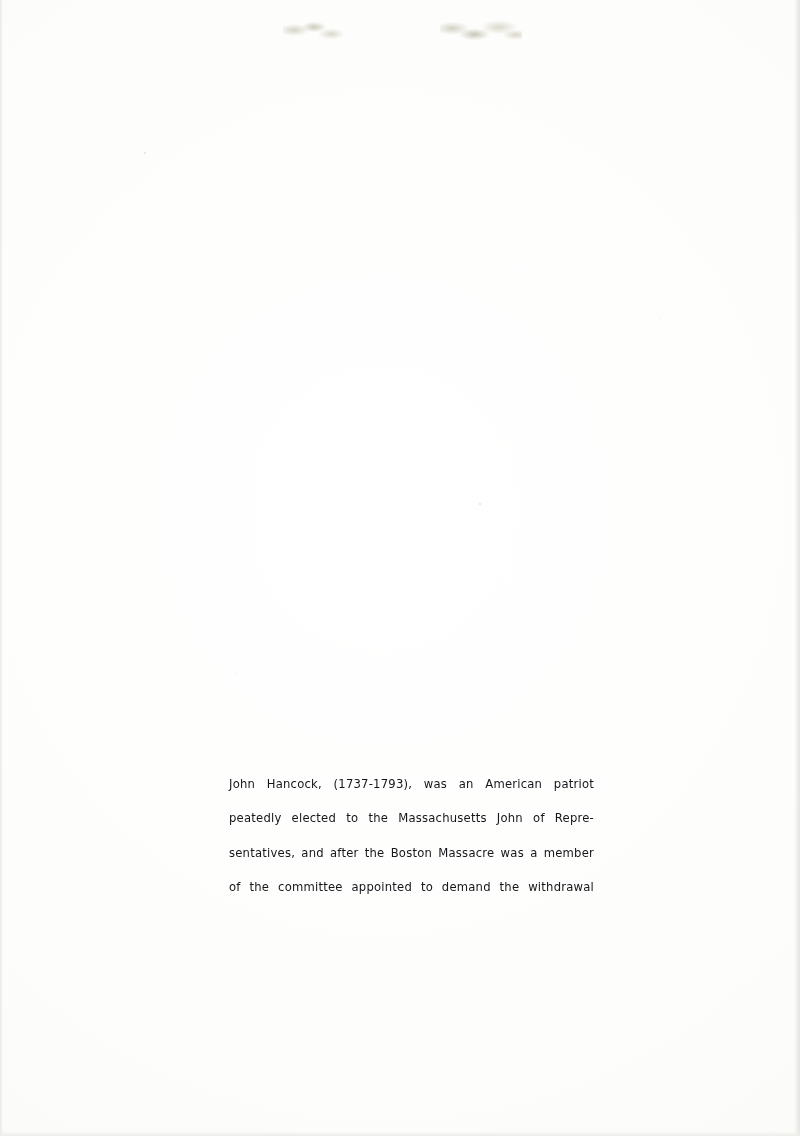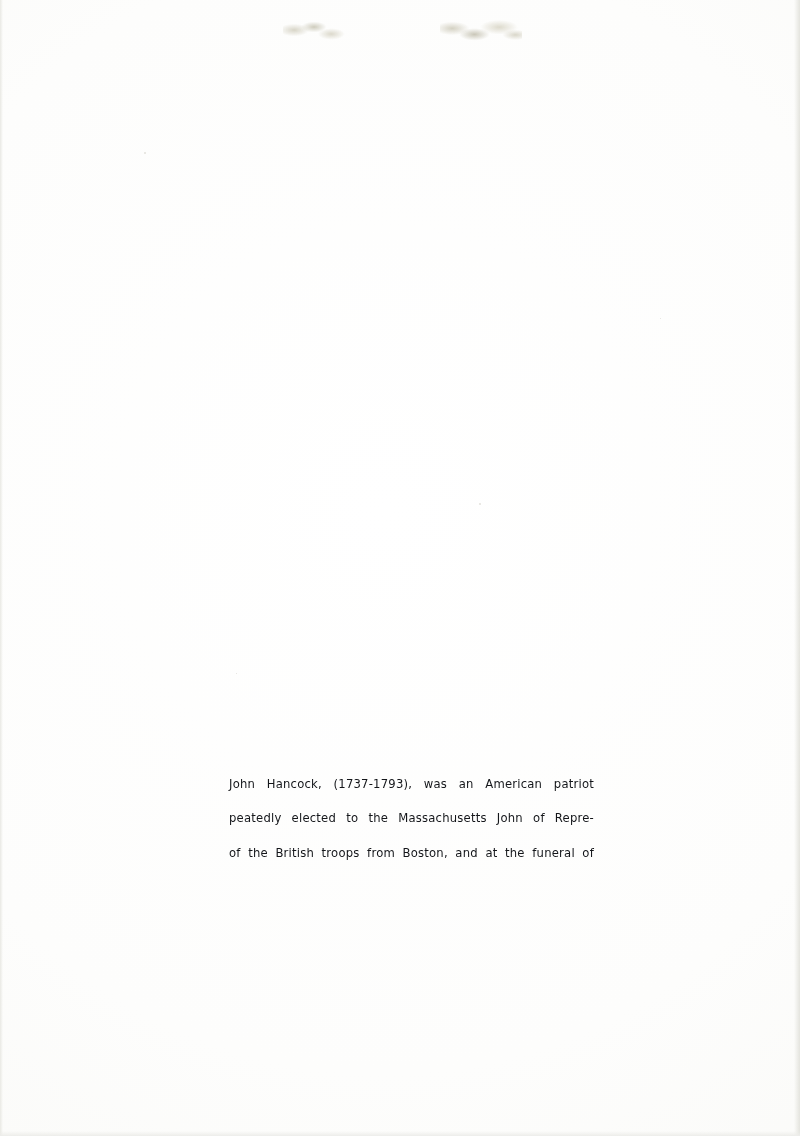--- a/index.html
+++ b/index.html
@@ -128,15 +128,16 @@
   <div class="smudge" id="smudge-b"></div>
 
   <div class="speck" style="left:144px; top:152px; width:2px; height:2px;"></div>
   <div class="speck" style="left:479px; top:503px; width:2px; height:2px;"></div>
   <div class="speck" style="left:660px; top:318px; width:1px; height:1px;"></div>
   <div class="speck" style="left:236px; top:673px; width:1px; height:1px;"></div>
 
   <div id="caption-block">
     <span class="jline">John Hancock, (1737-1793), was an American patriot</span>
     <span class="jline">peatedly elected to the Massachusetts John of Repre-</span>
-    <span class="jline">of the British troops from Boston, and at the funeral of</span>
+    <span class="jline">sentatives, and after the Boston Massacre was a member</span>
+    <span class="jline">of the committee appointed to demand the withdrawal</span>
   </div>
 </div>
 
 </body></html>

